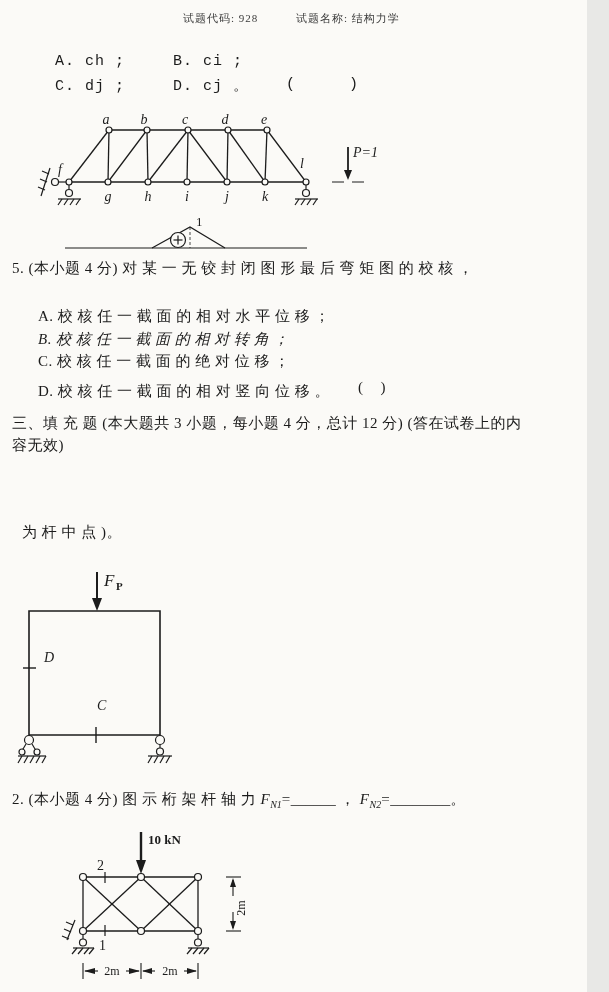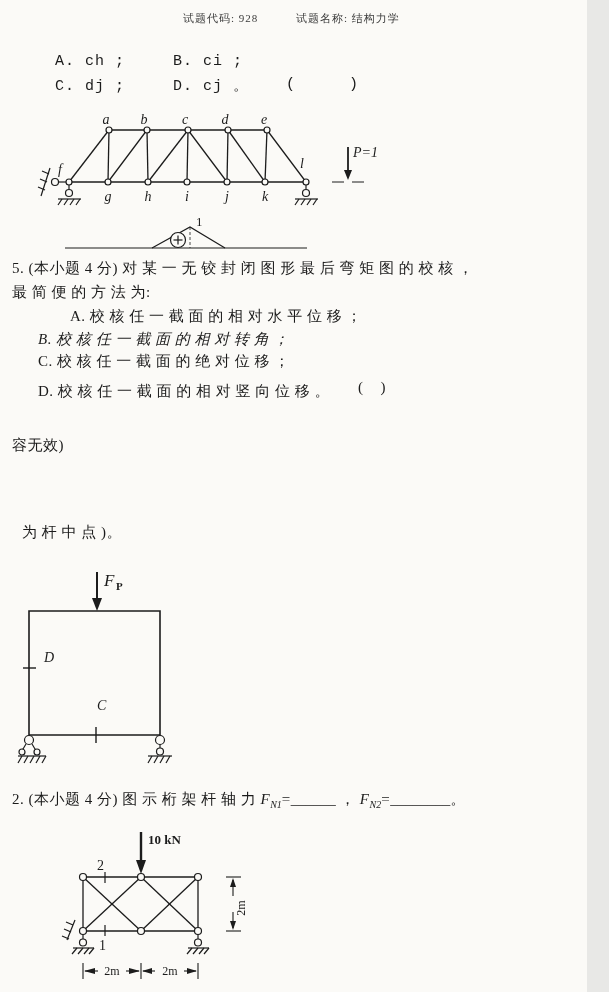--- a/index.html
+++ b/index.html
@@ -116,26 +116,26 @@
       <polyline points="124,136 162,115 197,136"></polyline>
       <line x1="162" y1="115" x2="162" y2="136" stroke-dasharray="3,2" stroke-width="0.8"></line>
       <circle cx="150" cy="128" r="7.5"></circle>
       <line x1="145.5" y1="128" x2="154.5" y2="128"></line>
         <line x1="150" y1="123.5" x2="150" y2="132.5"></line>
       <text x="168" y="114" font-size="13">1</text>
     </g>
   </svg>
 
   <div class="tline" style="left:12px;top:258px;"><span class="bold">5. (本小题 4 分) </span><span>对 某 一 无 铰 封 闭 图 形 最 后 弯 矩 图 的 校 核 ，</span></div>
-  <div class="tline" style="left:12px;top:282px;">最 简 便 的 方 法 为:</div>
-  <div class="tline" style="left:38px;top:306px;margin-left:32px;">A. 校 核 任 一 截 面 的 相 对 水 平 位 移 ；</div>
+  <div class="tline" style="left:38px;top:306px;">A. 校 核 任 一 截 面 的 相 对 水 平 位 移 ；</div>
   <div class="tline" style="left:38px;top:329px;font-style:italic;">B. 校 核 任 一 截 面 的 相 对 转 角 ；</div>
   <div class="tline" style="left:38px;top:351px;">C. 校 核 任 一 截 面 的 绝 对 位 移 ；</div>
   <div class="tline" style="left:38px;top:381px;"><span>D. 校 核 任 一 截 面 的 相 对 竖 向 位 移 。</span><span class="gapL raise">(    )</span></div>
 
+  <div class="tline bold" style="left:12px;top:413px;">三、填 充 题 (本大题共 3 小题，每小题 4 分，总计 12 分) (答在试卷上的内</div>
   <div class="tline bold" style="left:12px;top:435px;">容无效)</div>
 
   <div class="tline" style="left:12px;top:522px;margin-left:10px;">为 杆 中 点 )。</div>
 
   <svg style="left:18px;top:558px;" width="190" height="215" viewBox="0 0 190 215">
     <g>
       <path d="M11,53 H142 V177 H11 Z" stroke-width="1.6"></path>
     </g>
     <g>
       <line x1="79" y1="14" x2="79" y2="42" stroke-width="2"></line>

